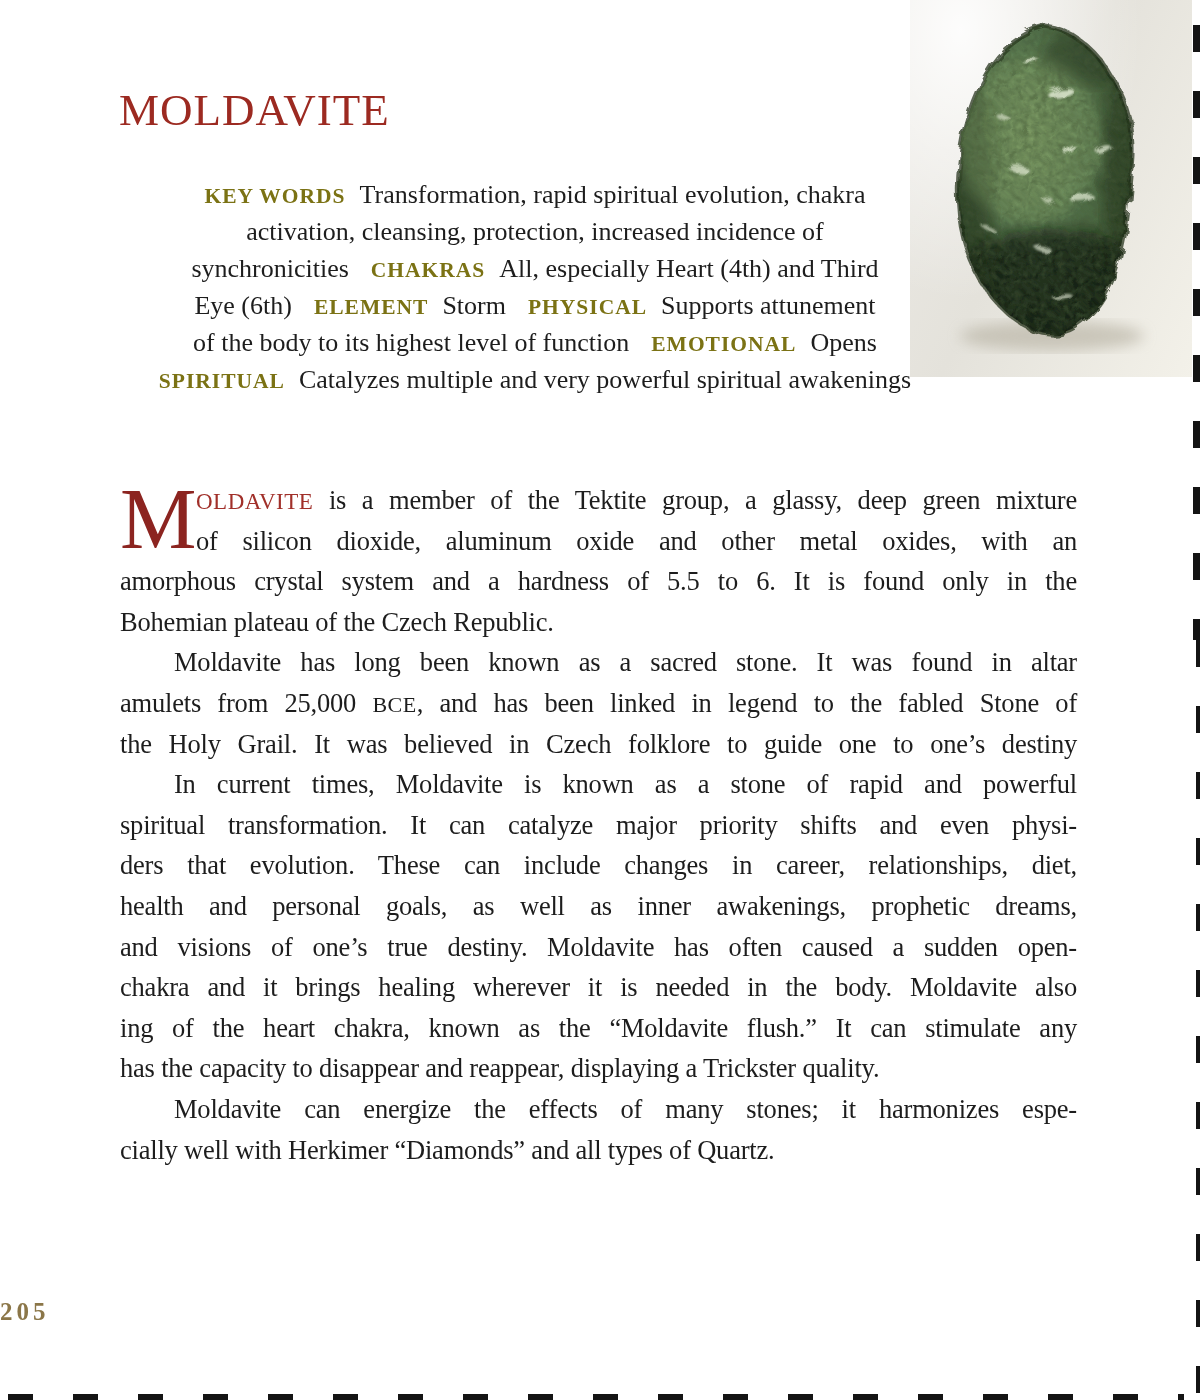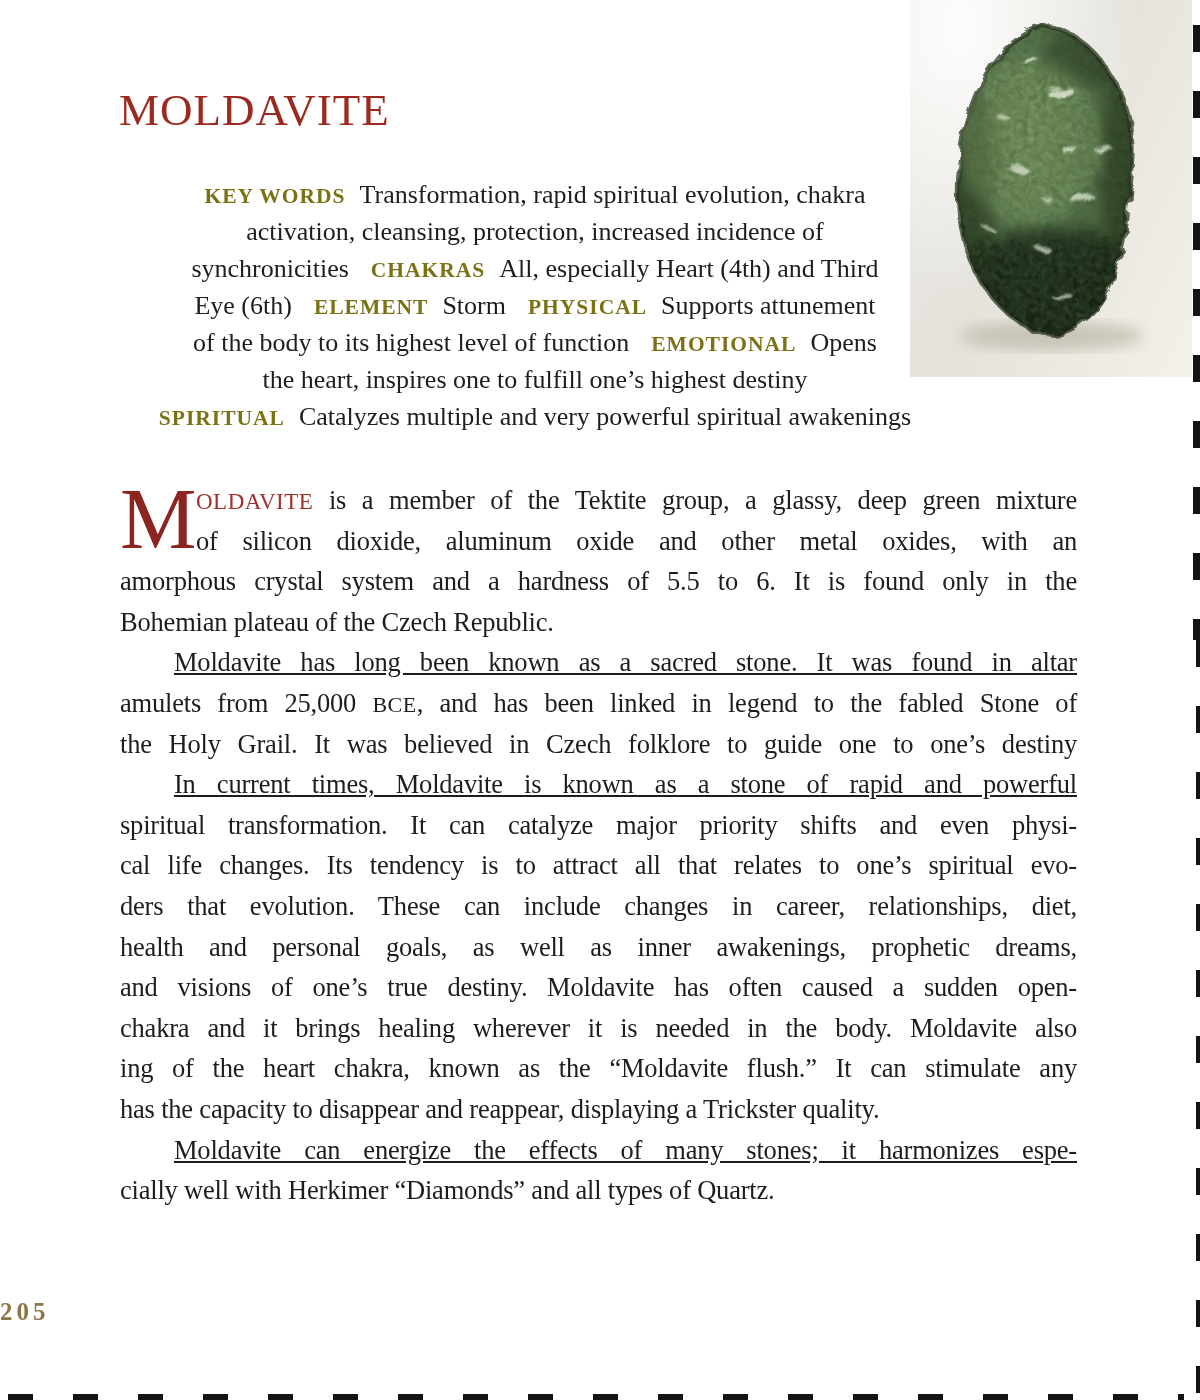--- a/index.html
+++ b/index.html
@@ -31,21 +31,21 @@
   }
   .kw-label.first{margin-left:0;}
   
   .bodytext{position:absolute;left:120px;top:480px;width:957px;}
   .para{position:relative;}
   .bline{
     height:40.6px;line-height:40.6px;font-size:26.5px;letter-spacing:-0.2px;
     white-space:normal;overflow:visible;
   }
   .bline.j{text-align:justify;text-align-last:justify;}
-  .bline.ind{text-indent:54px;text-decoration:underline;}
+  .bline.ind{text-indent:54px;}
   .bline.drop{margin-left:76px;}
   .dropcap{
     position:absolute;left:0;top:-4px;line-height:1;
     font-size:86px;color:#8c2420;
   }
   .oldavite{color:#a1302a;font-size:23px;letter-spacing:0.5px;}
   .sc{font-size:22px;letter-spacing:0.5px;}
   
   .pageno-wrap{position:absolute;left:0;top:1298px;width:1180px;}
   .pageno{
@@ -125,41 +125,39 @@
 </div>
 
 <div class="title">MOLDAVITE</div>
 
 <div class="keywords">
     <div class="kw-line"><span class="kw-label first">KEY WORDS</span><span>Transformation, rapid spiritual evolution, chakra</span></div>
     <div class="kw-line"><span>activation, cleansing, protection, increased incidence of</span></div>
     <div class="kw-line"><span>synchronicities</span><span class="kw-label">CHAKRAS</span><span>All, especially Heart (4th) and Third</span></div>
     <div class="kw-line"><span>Eye (6th)</span><span class="kw-label">ELEMENT</span><span>Storm</span><span class="kw-label">PHYSICAL</span><span>Supports attunement</span></div>
     <div class="kw-line"><span>of the body to its highest level of function</span><span class="kw-label">EMOTIONAL</span><span>Opens</span></div>
-    <div class="kw-line"><span>the heart, inspires one to fulfill one’s highest destiny</span></div>
     <div class="kw-line"><span class="kw-label first">SPIRITUAL</span><span>Catalyzes multiple and very powerful spiritual awakenings</span></div>
   </div>
 
 <div class="bodytext">
     <div class="para has-drop">
       <span class="dropcap">M</span>
       <div class="bline j drop"><span class="oldavite">OLDAVITE</span><span> is a member of the Tektite group, a glassy, deep green mixture</span></div>
       <div class="bline j drop"><span>of silicon dioxide, aluminum oxide and other metal oxides, with an</span></div>
       <div class="bline j"><span>amorphous crystal system and a hardness of 5.5 to 6. It is found only in the</span></div>
       <div class="bline"><span>Bohemian plateau of the Czech Republic.</span></div>
     </div>
     <div class="para">
       <div class="bline j ind"><span>Moldavite has long been known as a sacred stone. It was found in altar</span></div>
       <div class="bline j"><span>amulets from 25,000 </span><span class="sc">BCE</span><span>, and has been linked in legend to the fabled Stone of</span></div>
       <div class="bline j"><span>the Holy Grail. It was believed in Czech folklore to guide one to one’s destiny</span></div>
     </div>
     <div class="para">
       <div class="bline j ind"><span>In current times, Moldavite is known as a stone of rapid and powerful</span></div>
       <div class="bline j"><span>spiritual transformation. It can catalyze major priority shifts and even physi-</span></div>
-      <div class="bline j"><span>cal life changes. Its tendency is to attract all that relates to one’s spiritual evo-</span></div>
       <div class="bline j"><span>ders that evolution. These can include changes in career, relationships, diet,</span></div>
       <div class="bline j"><span>health and personal goals, as well as inner awakenings, prophetic dreams,</span></div>
       <div class="bline j"><span>and visions of one’s true destiny. Moldavite has often caused a sudden open-</span></div>
       <div class="bline j"><span>chakra and it brings healing wherever it is needed in the body. Moldavite also</span></div>
       <div class="bline j"><span>ing of the heart chakra, known as the “Moldavite flush.” It can stimulate any</span></div>
       <div class="bline"><span>has the capacity to disappear and reappear, displaying a Trickster quality.</span></div>
     </div>
     <div class="para">
       <div class="bline j ind"><span>Moldavite can energize the effects of many stones; it harmonizes espe-</span></div>
       <div class="bline"><span>cially well with Herkimer “Diamonds” and all types of Quartz.</span></div>

